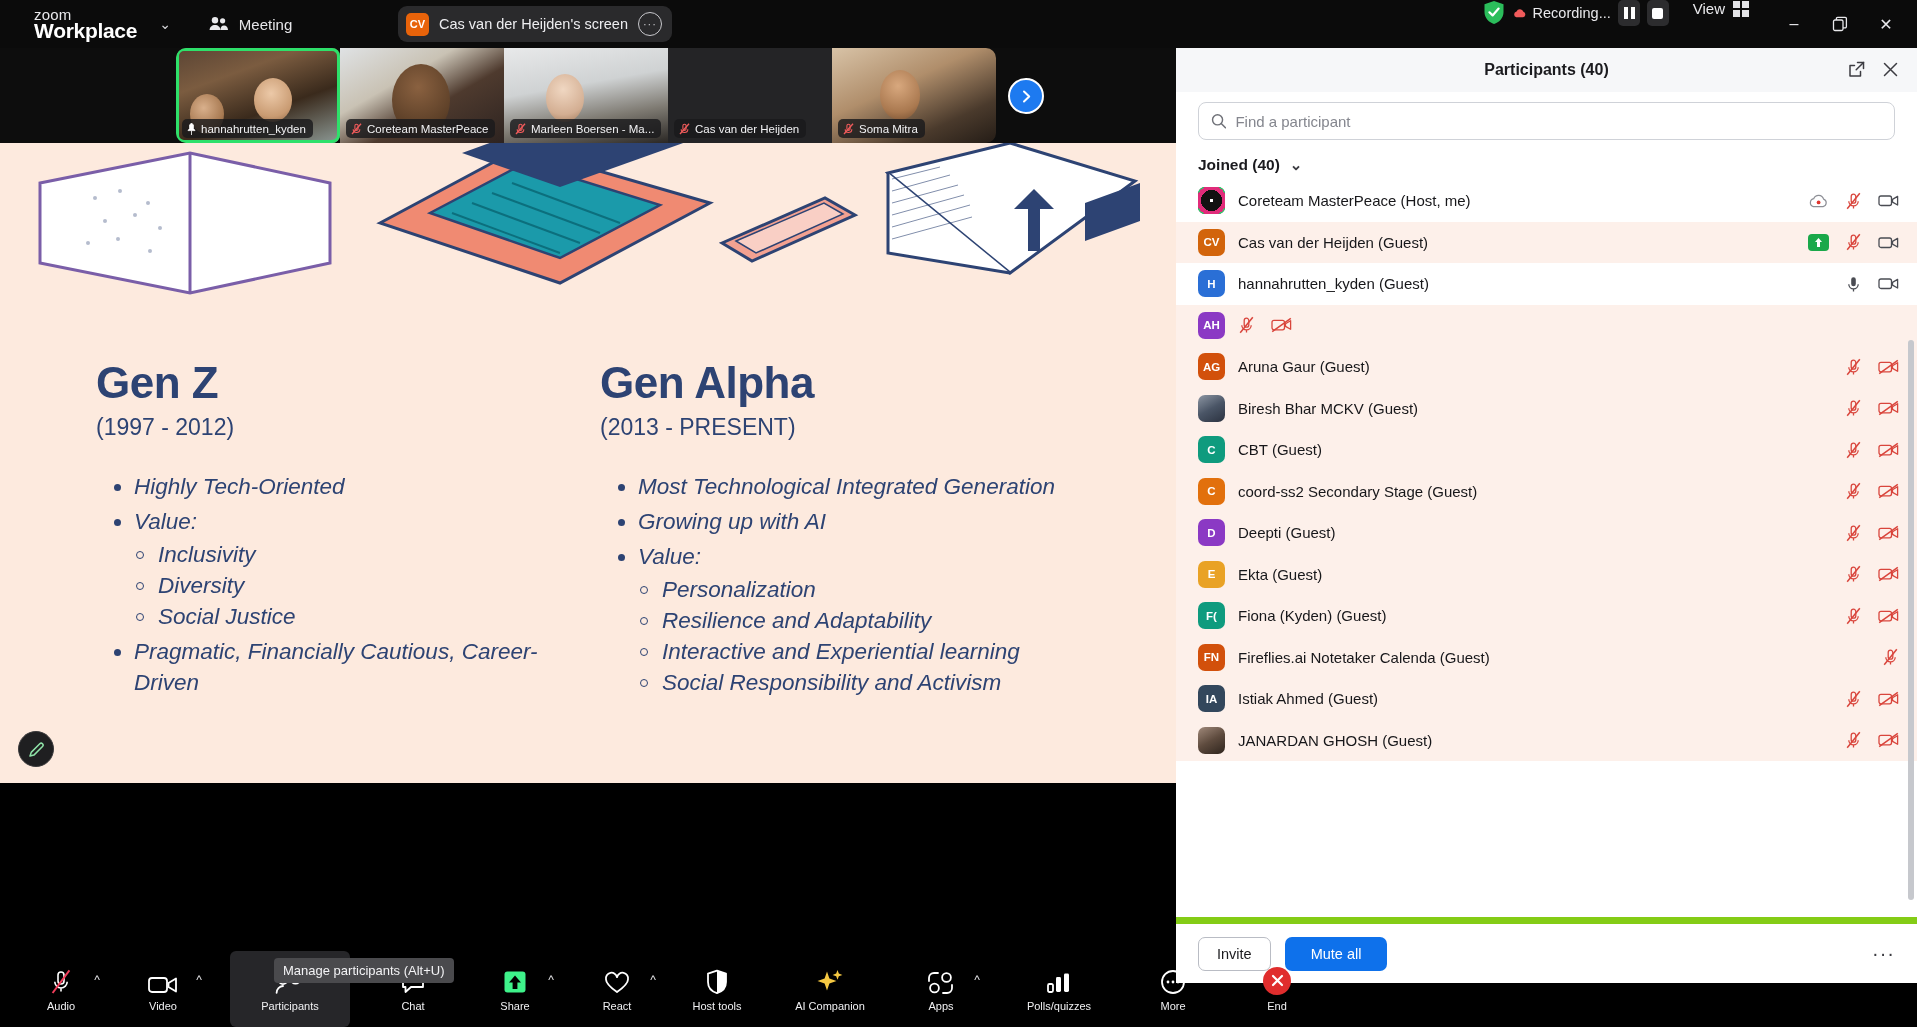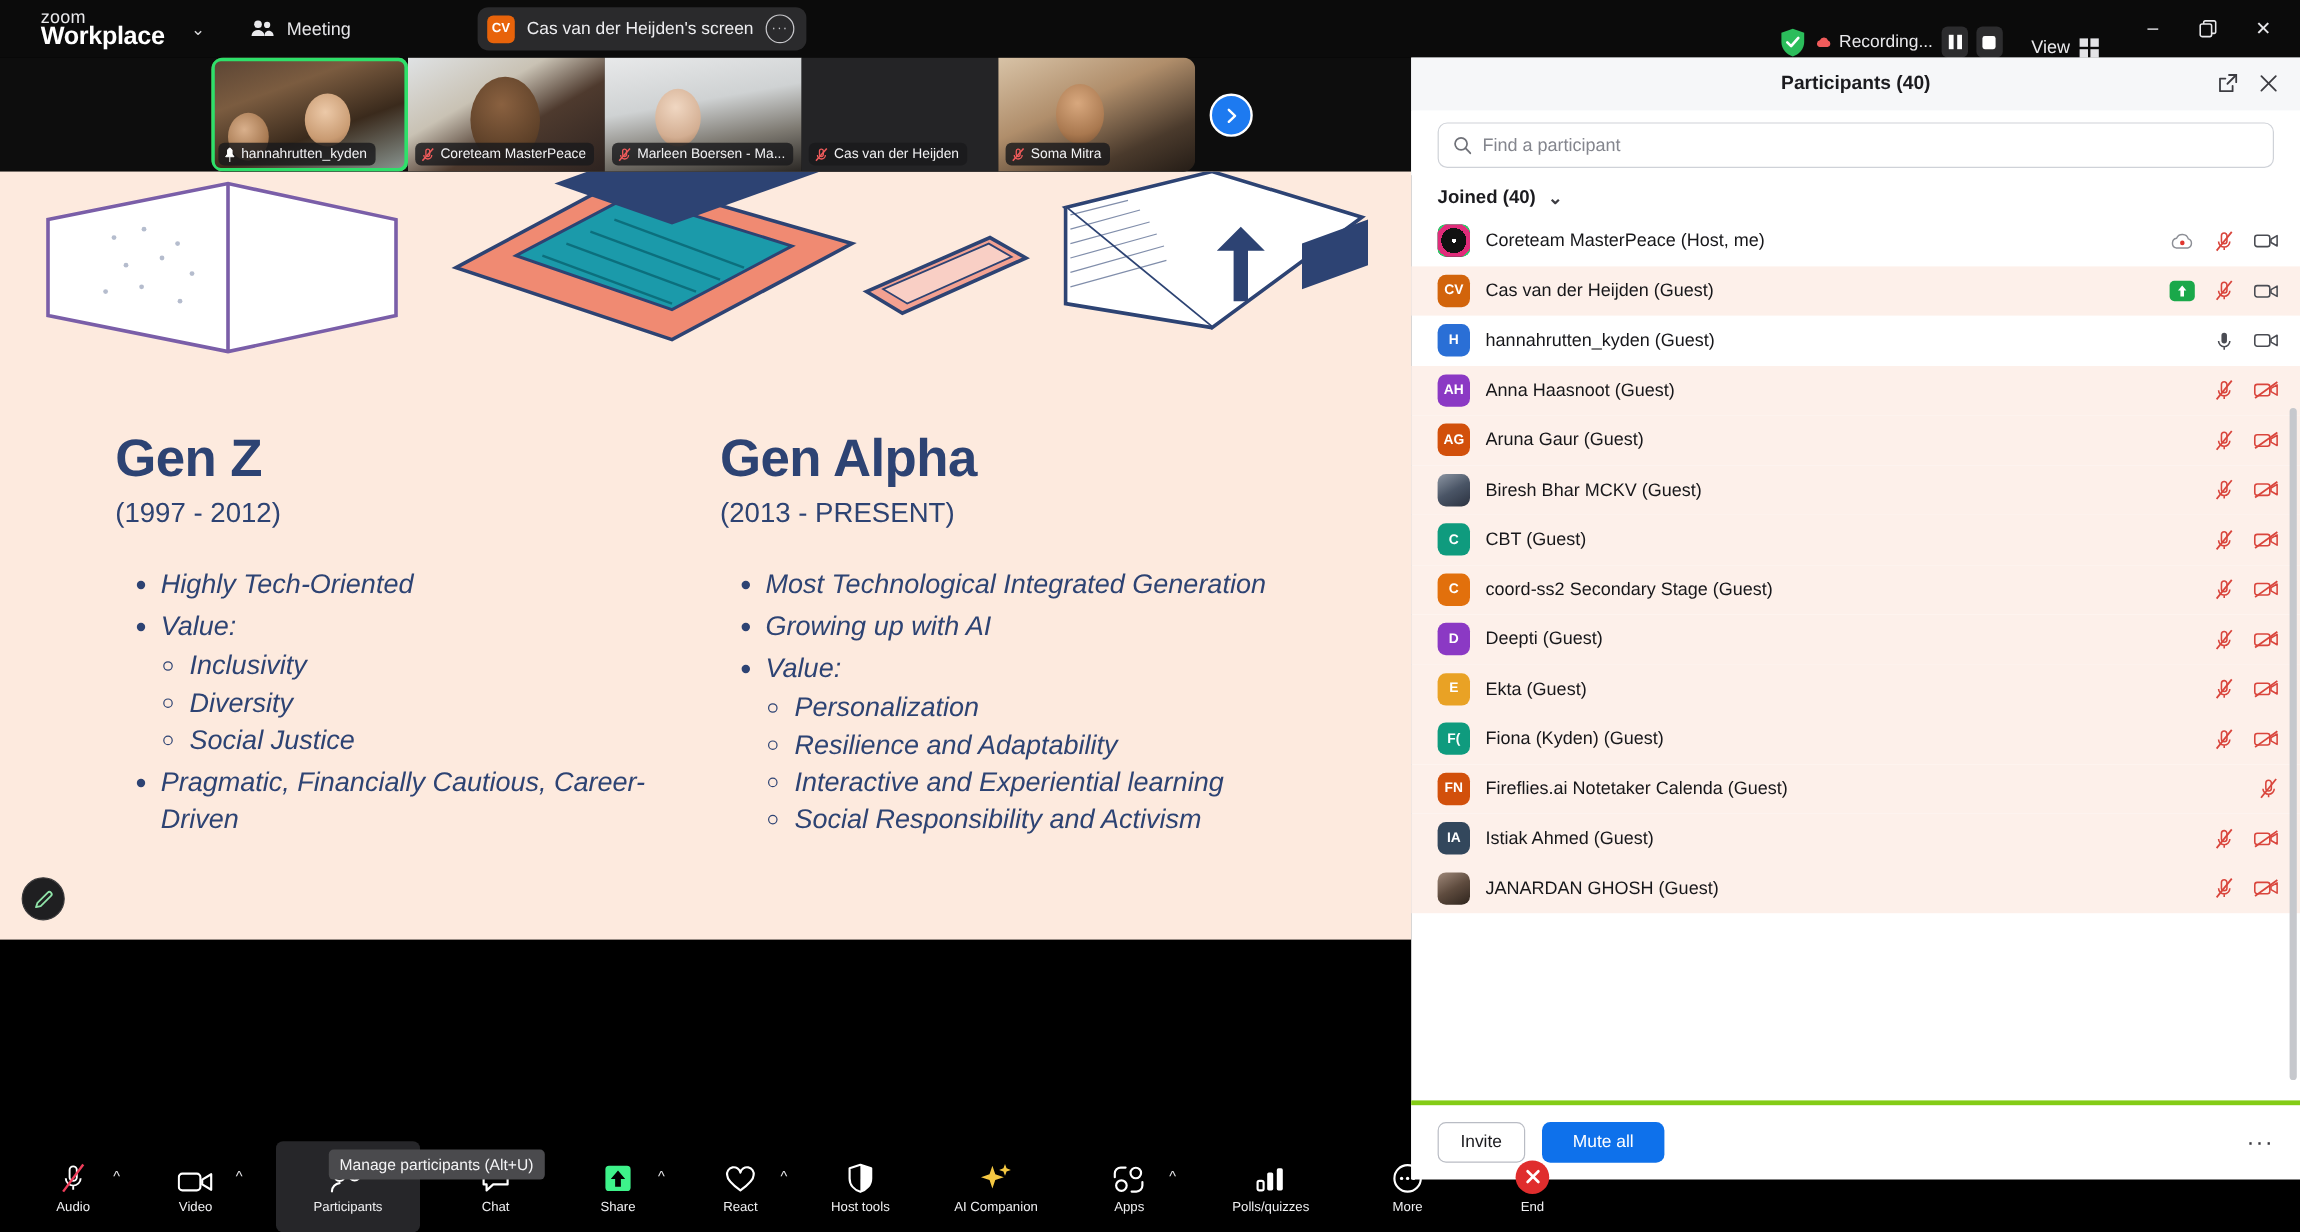--- a/index.html
+++ b/index.html
@@ -28,21 +28,21 @@
   }
   .sharebar .av {
     width: 23px; height: 23px; border-radius: 5px; background: #e8630a;
     color: #fff; font-size: 11px; font-weight: 700; display: flex; align-items: center; justify-content: center;
   }
   .sharebar .txt { color: #ededf0; font-size: 14.5px; }
   .dots-circle {
     width: 24px; height: 24px; border-radius: 50%; border: 1.6px solid #c8c8cc;
     display: flex; align-items: center; justify-content: center; color: #c8c8cc; font-size: 11px; letter-spacing:1px;
   }
-  .tb-right { position: absolute; right: 0; top: 0; height: 48px; display: flex; align-items: flex-end; gap: 0; }
+  .tb-right { position: absolute; right: 0; top: 0; height: 48px; display: flex; align-items: flex-start; gap: 0; }
   .shield { width: 22px; height: 25px; margin-right: 8px; }
   .recgrp { display:flex; align-items:center; gap:7px; color:#e9e9ec; font-size:14.5px; }
   .recdot { width: 13px; height: 13px; }
   .recbtn { width: 22px; height: 26px; background:#2c2c2e; border-radius:5px; display:flex; align-items:center; justify-content:center; }
   .recbtn.pause::before { content:""; width:4px; height:12px; background:#fff; box-shadow: 7px 0 0 #fff; display:block; margin-left:-5px;}
   .recbtn.stop::before { content:""; width:11px; height:11px; background:#fff; border-radius:2px; display:block;}
   .viewgrp { display:flex; align-items:center; gap:8px; color:#eaeaed; font-size:15px; margin: 0 22px 0 24px;}
   .grid4 { display:grid; grid-template-columns: repeat(2, 7px); grid-template-rows: repeat(2, 7px); gap:2px;}
   .grid4 i { background:#e3e3e6; display:block; }
   .wbtn { width: 46px; height: 48px; display:flex; align-items:center; justify-content:center; color:#e9e9ec; }
@@ -124,21 +124,21 @@
   .joined { display:flex; align-items:center; gap:10px; padding: 10px 22px 6px; font-size: 15.5px; font-weight: 700; color:#1b1b1f; }
   .plist { flex: 1; overflow: hidden; position: relative; }
   .prow { height: 41.5px; display:flex; align-items:center; padding: 0 18px 0 22px; gap: 13px; }
   .prow.hl { background: #fdf0ea; }
   .avatar { width: 27px; height: 27px; border-radius: 7px; color:#fff; font-size: 11.5px; font-weight:700;
             display:flex; align-items:center; justify-content:center; flex:0 0 auto; }
   .pname { font-size: 15px; color: #17171a; white-space: nowrap; overflow:hidden; text-overflow: ellipsis; flex:1; }
   .picons { display:flex; align-items:center; gap: 16px; flex: 0 0 auto; }
   .badge-green { width: 21px; height: 17px; background:#1aa84a; border-radius:4px; display:flex; align-items:center; justify-content:center;}
   .panel-foot {
-    height: 66px; border-top:4px solid #84cc16; background:#fff;
+    height: 66px; border-top:7px solid #84cc16; background:#fff;
     display:flex; align-items:center; gap: 14px; padding: 0 22px;
   }
   .btn-ghost { height: 34px; padding: 0 18px; border-radius: 7px; border: 1px solid #b9bcc4; background:#fff;
                font-size: 14.5px; color:#1b1b1f; font-family:"Liberation Sans",sans-serif; }
   .btn-primary { height: 34px; padding: 0 26px; border-radius: 7px; border: 0; background:#0e71eb; color:#fff;
                  font-size: 14.5px; font-family:"Liberation Sans",sans-serif; }
   .more-dots { margin-left: auto; color:#3c3c42; font-size: 20px; letter-spacing:1px; }
   .pscroll { position:absolute; right: 3px; top: 160px; width: 6px; height: 560px; background:#c6c8cd; border-radius:3px; }
 
   
@@ -471,21 +471,20 @@
           </svg>
           <svg width="21" height="15" viewBox="0 0 21 15">
             <rect x="1" y="3" width="12.5" height="9.5" rx="2" fill="none" stroke="#4a4c53" stroke-width="1.3"></rect>
             <path d="M14.5 6.4 L19.6 3.4 V12 L14.5 9.1 Z" fill="none" stroke="#4a4c53" stroke-width="1.3" stroke-linejoin="round"></path>
           </svg>
         </div>
       </div>
 
       <div class="prow hl">
         <div class="avatar" style="background:#8b39c4;">AH</div>
-        <div class="pname">Anna Haasnoot (Guest)</div>
         <div class="picons">
           <svg width="17" height="18" viewBox="0 0 17 18">
               <path d="M8.5 2.2 a2.3 2.3 0 0 1 2.3 2.3 v4.4 a2.3 2.3 0 0 1 -4.6 0 v-4.4 a2.3 2.3 0 0 1 2.3 -2.3z" fill="none" stroke="#d9453c" stroke-width="1.3"></path>
               <path d="M3.8 9.2 a4.7 4.7 0 0 0 9.4 0 M8.5 14 v2.4" fill="none" stroke="#d9453c" stroke-width="1.3"></path>
               <path d="M2.2 16.8 L14.8 1.2" stroke="#d9453c" stroke-width="1.5"></path>
             </svg>
           <svg width="21" height="16" viewBox="0 0 21 16">
               <rect x="1" y="3.3" width="12.5" height="9.5" rx="2" fill="none" stroke="#d9453c" stroke-width="1.3"></rect>
               <path d="M14.5 6.7 L19.6 3.7 V12.3 L14.5 9.4 Z" fill="none" stroke="#d9453c" stroke-width="1.3" stroke-linejoin="round"></path>
               <path d="M1.2 14.6 L19.8 1.4" stroke="#d9453c" stroke-width="1.5"></path>

